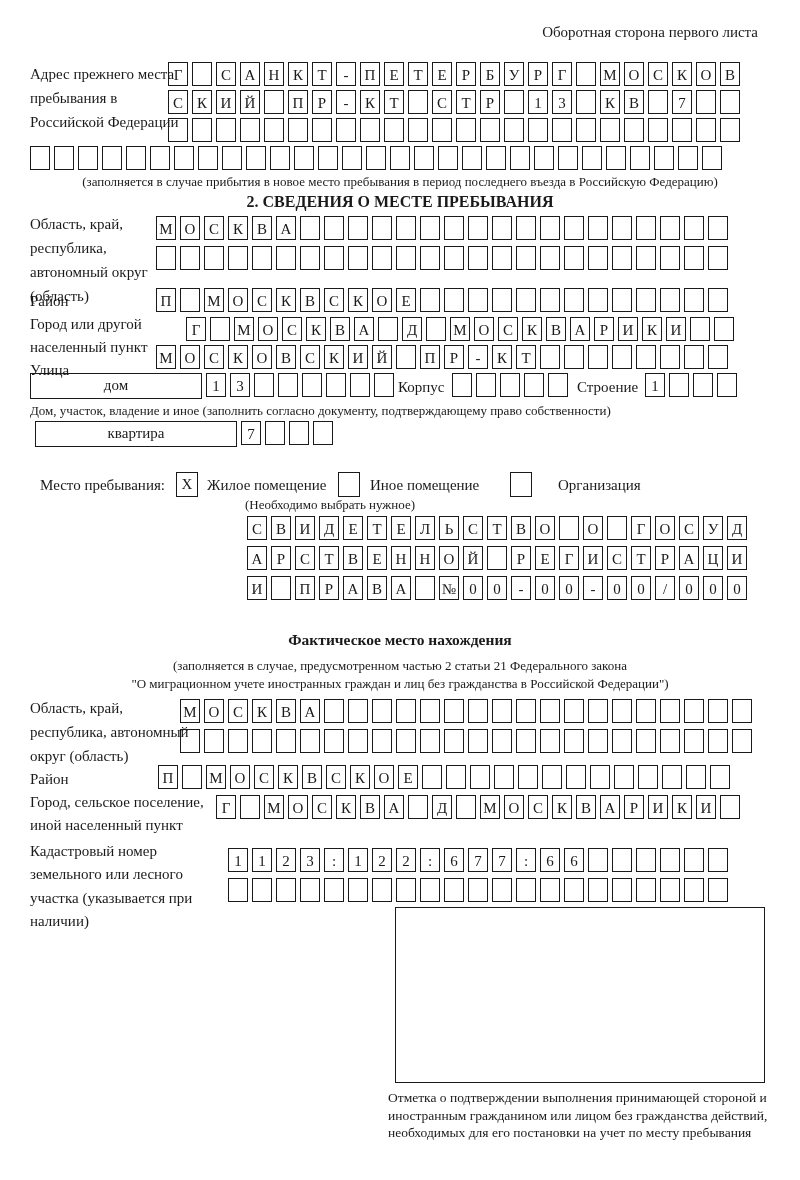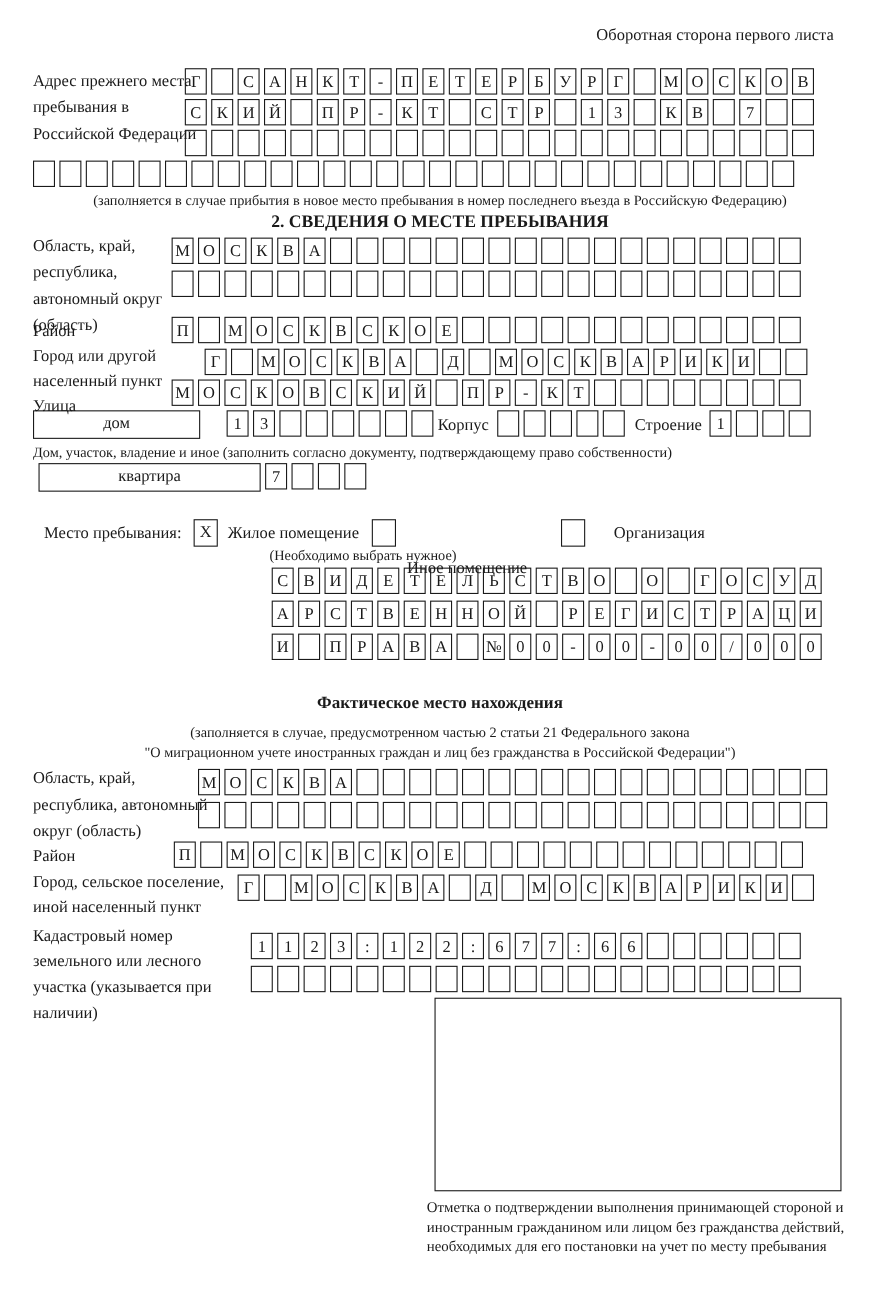--- a/index.html
+++ b/index.html
@@ -37,54 +37,54 @@
 
 <div class="page">
 
   <div class="abs lbl" style="top:20px; right:42px; font-size:15px;">Оборотная сторона первого листа</div>
 
   <div class="abs lbl" style="top:62px; left:30px; width:150px;">Адрес прежнего места пребывания в Российской Федерации</div>
   <div class="abs boxrow" style="top:62px; left:168px;"><span class="cbox">Г</span><span class="cbox"></span><span class="cbox">С</span><span class="cbox">А</span><span class="cbox">Н</span><span class="cbox">К</span><span class="cbox">Т</span><span class="cbox">-</span><span class="cbox">П</span><span class="cbox">Е</span><span class="cbox">Т</span><span class="cbox">Е</span><span class="cbox">Р</span><span class="cbox">Б</span><span class="cbox">У</span><span class="cbox">Р</span><span class="cbox">Г</span><span class="cbox"></span><span class="cbox">М</span><span class="cbox">О</span><span class="cbox">С</span><span class="cbox">К</span><span class="cbox">О</span><span class="cbox">В</span></div>
   <div class="abs boxrow" style="top:90px; left:168px;"><span class="cbox">С</span><span class="cbox">К</span><span class="cbox">И</span><span class="cbox">Й</span><span class="cbox"></span><span class="cbox">П</span><span class="cbox">Р</span><span class="cbox">-</span><span class="cbox">К</span><span class="cbox">Т</span><span class="cbox"></span><span class="cbox">С</span><span class="cbox">Т</span><span class="cbox">Р</span><span class="cbox"></span><span class="cbox">1</span><span class="cbox">3</span><span class="cbox"></span><span class="cbox">К</span><span class="cbox">В</span><span class="cbox"></span><span class="cbox">7</span><span class="cbox"></span><span class="cbox"></span></div>
   <div class="abs boxrow" style="top:118px; left:168px;"><span class="cbox"></span><span class="cbox"></span><span class="cbox"></span><span class="cbox"></span><span class="cbox"></span><span class="cbox"></span><span class="cbox"></span><span class="cbox"></span><span class="cbox"></span><span class="cbox"></span><span class="cbox"></span><span class="cbox"></span><span class="cbox"></span><span class="cbox"></span><span class="cbox"></span><span class="cbox"></span><span class="cbox"></span><span class="cbox"></span><span class="cbox"></span><span class="cbox"></span><span class="cbox"></span><span class="cbox"></span><span class="cbox"></span><span class="cbox"></span></div>
   <div class="abs boxrow" style="top:146px; left:30px;"><span class="cbox"></span><span class="cbox"></span><span class="cbox"></span><span class="cbox"></span><span class="cbox"></span><span class="cbox"></span><span class="cbox"></span><span class="cbox"></span><span class="cbox"></span><span class="cbox"></span><span class="cbox"></span><span class="cbox"></span><span class="cbox"></span><span class="cbox"></span><span class="cbox"></span><span class="cbox"></span><span class="cbox"></span><span class="cbox"></span><span class="cbox"></span><span class="cbox"></span><span class="cbox"></span><span class="cbox"></span><span class="cbox"></span><span class="cbox"></span><span class="cbox"></span><span class="cbox"></span><span class="cbox"></span><span class="cbox"></span><span class="cbox"></span></div>
-  <div class="abs note center" style="top:174px;">(заполняется в случае прибытия в новое место пребывания в номер последнего въезда в Российскую Федерацию)</div>
+  <div class="abs note center" style="top:174px;">(заполняется в случае прибытия в новое место пребывания в период последнего въезда в Российскую Федерацию)</div>
 
   <div class="abs bold center" style="top:193px; font-size:16px;">2. СВЕДЕНИЯ О МЕСТЕ ПРЕБЫВАНИЯ</div>
 
   <div class="abs lbl" style="top:212px; left:30px; width:130px;">Область, край, республика, автономный округ (область)</div>
   <div class="abs boxrow" style="top:216px; left:156px;"><span class="cbox">М</span><span class="cbox">О</span><span class="cbox">С</span><span class="cbox">К</span><span class="cbox">В</span><span class="cbox">А</span><span class="cbox"></span><span class="cbox"></span><span class="cbox"></span><span class="cbox"></span><span class="cbox"></span><span class="cbox"></span><span class="cbox"></span><span class="cbox"></span><span class="cbox"></span><span class="cbox"></span><span class="cbox"></span><span class="cbox"></span><span class="cbox"></span><span class="cbox"></span><span class="cbox"></span><span class="cbox"></span><span class="cbox"></span><span class="cbox"></span></div>
   <div class="abs boxrow" style="top:246px; left:156px;"><span class="cbox"></span><span class="cbox"></span><span class="cbox"></span><span class="cbox"></span><span class="cbox"></span><span class="cbox"></span><span class="cbox"></span><span class="cbox"></span><span class="cbox"></span><span class="cbox"></span><span class="cbox"></span><span class="cbox"></span><span class="cbox"></span><span class="cbox"></span><span class="cbox"></span><span class="cbox"></span><span class="cbox"></span><span class="cbox"></span><span class="cbox"></span><span class="cbox"></span><span class="cbox"></span><span class="cbox"></span><span class="cbox"></span><span class="cbox"></span></div>
 
   <div class="abs lbl" style="top:289px; left:30px;">Район</div>
   <div class="abs boxrow" style="top:288px; left:156px;"><span class="cbox">П</span><span class="cbox"></span><span class="cbox">М</span><span class="cbox">О</span><span class="cbox">С</span><span class="cbox">К</span><span class="cbox">В</span><span class="cbox">С</span><span class="cbox">К</span><span class="cbox">О</span><span class="cbox">Е</span><span class="cbox"></span><span class="cbox"></span><span class="cbox"></span><span class="cbox"></span><span class="cbox"></span><span class="cbox"></span><span class="cbox"></span><span class="cbox"></span><span class="cbox"></span><span class="cbox"></span><span class="cbox"></span><span class="cbox"></span><span class="cbox"></span></div>
 
   <div class="abs lbl" style="top:313px; left:30px; width:160px; line-height:1.55;">Город или другой населенный пункт</div>
   <div class="abs boxrow" style="top:317px; left:186px;"><span class="cbox">Г</span><span class="cbox"></span><span class="cbox">М</span><span class="cbox">О</span><span class="cbox">С</span><span class="cbox">К</span><span class="cbox">В</span><span class="cbox">А</span><span class="cbox"></span><span class="cbox">Д</span><span class="cbox"></span><span class="cbox">М</span><span class="cbox">О</span><span class="cbox">С</span><span class="cbox">К</span><span class="cbox">В</span><span class="cbox">А</span><span class="cbox">Р</span><span class="cbox">И</span><span class="cbox">К</span><span class="cbox">И</span><span class="cbox"></span><span class="cbox"></span></div>
 
   <div class="abs lbl" style="top:358px; left:30px;">Улица</div>
   <div class="abs boxrow" style="top:345px; left:156px;"><span class="cbox">М</span><span class="cbox">О</span><span class="cbox">С</span><span class="cbox">К</span><span class="cbox">О</span><span class="cbox">В</span><span class="cbox">С</span><span class="cbox">К</span><span class="cbox">И</span><span class="cbox">Й</span><span class="cbox"></span><span class="cbox">П</span><span class="cbox">Р</span><span class="cbox">-</span><span class="cbox">К</span><span class="cbox">Т</span><span class="cbox"></span><span class="cbox"></span><span class="cbox"></span><span class="cbox"></span><span class="cbox"></span><span class="cbox"></span><span class="cbox"></span><span class="cbox"></span></div>
 
-  <div class="abs fieldbox" style="top:373px; left:30px; width:152px;">дом</div>
+  <div class="abs fieldbox" style="top:373px; left:30px; width:172px;">дом</div>
   <div class="abs boxrow" style="top:373px; left:206px;"><span class="cbox">1</span><span class="cbox">3</span><span class="cbox"></span><span class="cbox"></span><span class="cbox"></span><span class="cbox"></span><span class="cbox"></span><span class="cbox"></span></div>
   <div class="abs lbl" style="top:375px; left:398px;">Корпус</div>
   <div class="abs boxrow" style="top:373px; left:452px;"><span class="cbox"></span><span class="cbox"></span><span class="cbox"></span><span class="cbox"></span><span class="cbox"></span></div>
   <div class="abs lbl" style="top:375px; left:577px;">Строение</div>
   <div class="abs boxrow" style="top:373px; left:645px;"><span class="cbox">1</span><span class="cbox"></span><span class="cbox"></span><span class="cbox"></span></div>
   <div class="abs note" style="top:403px; left:30px;">Дом, участок, владение и иное (заполнить согласно документу, подтверждающему право собственности)</div>
 
   <div class="abs fieldbox" style="top:421px; left:35px; width:202px;">квартира</div>
   <div class="abs boxrow" style="top:421px; left:241px;"><span class="cbox">7</span><span class="cbox"></span><span class="cbox"></span><span class="cbox"></span></div>
 
   <div class="abs" style="top:470px; left:0; width:800px; height:30px;">
     <span class="abs lbl" style="left:40px; top:3px;">Место пребывания:</span>
     <span class="abs chk" style="left:176px; top:2px;">X</span>
     <span class="abs lbl" style="left:207px; top:3px;">Жилое помещение</span>
     <span class="abs chk" style="left:338px; top:2px;"></span>
-    <span class="abs lbl" style="left:370px; top:3px;margin-top:32px;">Иное помещение</span>
+    <span class="abs lbl" style="left:370px; top:3px;">Иное помещение</span>
     <span class="abs chk" style="left:510px; top:2px;"></span>
     <span class="abs lbl" style="left:558px; top:3px;">Организация</span>
   </div>
   <div class="abs note" style="top:497px; left:245px;">(Необходимо выбрать нужное)</div>
 
   <div class="abs boxrow" style="top:516px; left:247px;"><span class="cbox">С</span><span class="cbox">В</span><span class="cbox">И</span><span class="cbox">Д</span><span class="cbox">Е</span><span class="cbox">Т</span><span class="cbox">Е</span><span class="cbox">Л</span><span class="cbox">Ь</span><span class="cbox">С</span><span class="cbox">Т</span><span class="cbox">В</span><span class="cbox">О</span><span class="cbox"></span><span class="cbox">О</span><span class="cbox"></span><span class="cbox">Г</span><span class="cbox">О</span><span class="cbox">С</span><span class="cbox">У</span><span class="cbox">Д</span></div>
   <div class="abs boxrow" style="top:546px; left:247px;"><span class="cbox">А</span><span class="cbox">Р</span><span class="cbox">С</span><span class="cbox">Т</span><span class="cbox">В</span><span class="cbox">Е</span><span class="cbox">Н</span><span class="cbox">Н</span><span class="cbox">О</span><span class="cbox">Й</span><span class="cbox"></span><span class="cbox">Р</span><span class="cbox">Е</span><span class="cbox">Г</span><span class="cbox">И</span><span class="cbox">С</span><span class="cbox">Т</span><span class="cbox">Р</span><span class="cbox">А</span><span class="cbox">Ц</span><span class="cbox">И</span></div>
   <div class="abs boxrow" style="top:576px; left:247px;"><span class="cbox">И</span><span class="cbox"></span><span class="cbox">П</span><span class="cbox">Р</span><span class="cbox">А</span><span class="cbox">В</span><span class="cbox">А</span><span class="cbox"></span><span class="cbox">№</span><span class="cbox">0</span><span class="cbox">0</span><span class="cbox">-</span><span class="cbox">0</span><span class="cbox">0</span><span class="cbox">-</span><span class="cbox">0</span><span class="cbox">0</span><span class="cbox">/</span><span class="cbox">0</span><span class="cbox">0</span><span class="cbox">0</span></div>
 
   <div class="abs bold center" style="top:631px; font-size:15.5px;">Фактическое место нахождения</div>

